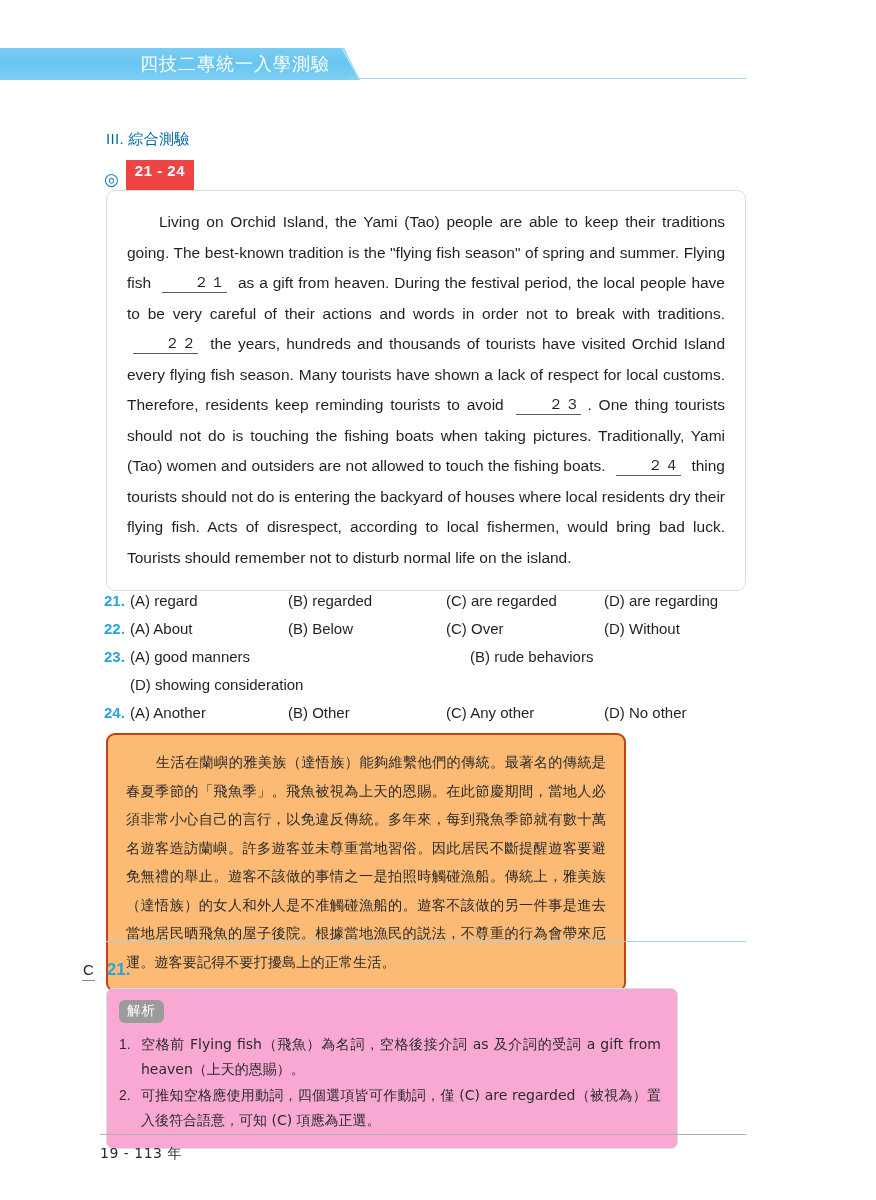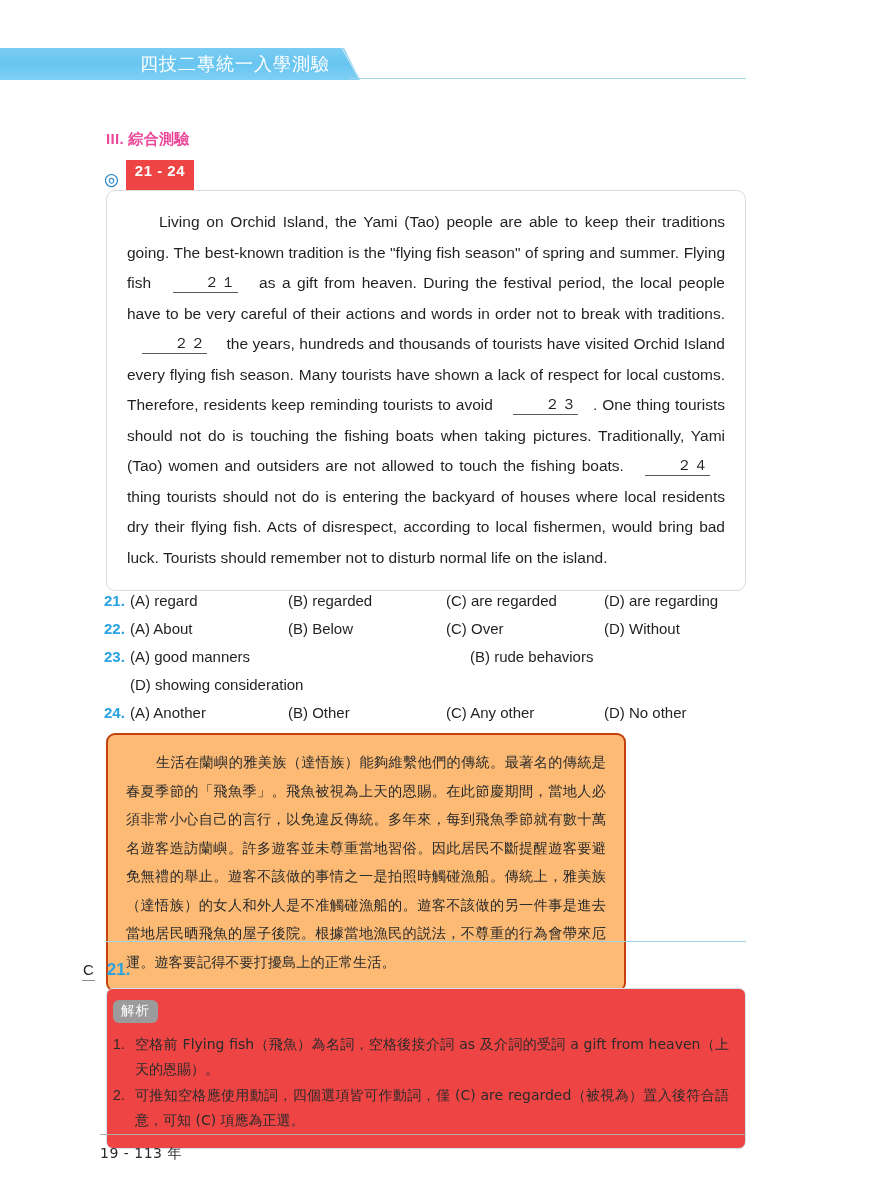--- a/index.html
+++ b/index.html
@@ -61,22 +61,22 @@
     height: 1px;
     background: #9fd4e8;
   }
 
   
   .section-head {
     position: absolute;
     top: 130px;
     left: 106px;
     font-size: 15px;
-    font-weight: bold;
-    color: #ec4899;
+    font-weight: normal;
+    color: #0369a1;
     letter-spacing: 0.3px;
   }
   .range-row {
     position: absolute;
     top: 160px;
     left: 104px;
     display: flex;
     align-items: center;
     gap: 7px;
   }
@@ -116,21 +116,21 @@
   }
   .blank {
     display: inline-block;
     min-width: 62px;
     text-align: center;
     border-bottom: 1px solid #5a5a5a;
     font-family: "DejaVu Sans", "Liberation Sans", sans-serif;
     font-size: 14.5px;
     letter-spacing: 2px;
     line-height: 20px;
-    margin: 0 15px;
+    margin: 0 6px;
     vertical-align: 1px;
   }
 
   
   .questions {
     position: absolute;
     top: 589px;
     left: 104px;
     width: 650px;
   }
@@ -213,26 +213,26 @@
   }
   .answer-qnum {
     font-size: 17px;
     font-weight: bold;
     color: #29a3e0;
   }
   .explain-box {
     position: absolute;
     top: 988px;
     left: 106px;
-    width: 640px;
+    width: 572px;
     box-sizing: border-box;
-    background: #ef4444;
+    background: #f9a8d4;
     border: 1px solid #cfe4f2;
     border-radius: 7px;
-    padding: 11px 16px 14px 6px;
+    padding: 11px 16px 14px 12px;
   }
   .explain-badge {
     display: inline-block;
     background: #9b9b9b;
     color: #ffffff;
     font-size: 13.5px;
     border-radius: 6px;
     padding: 2px 8px 3px 8px;
     font-family: "DejaVu Sans", "Liberation Sans", sans-serif;
     letter-spacing: 1px;

